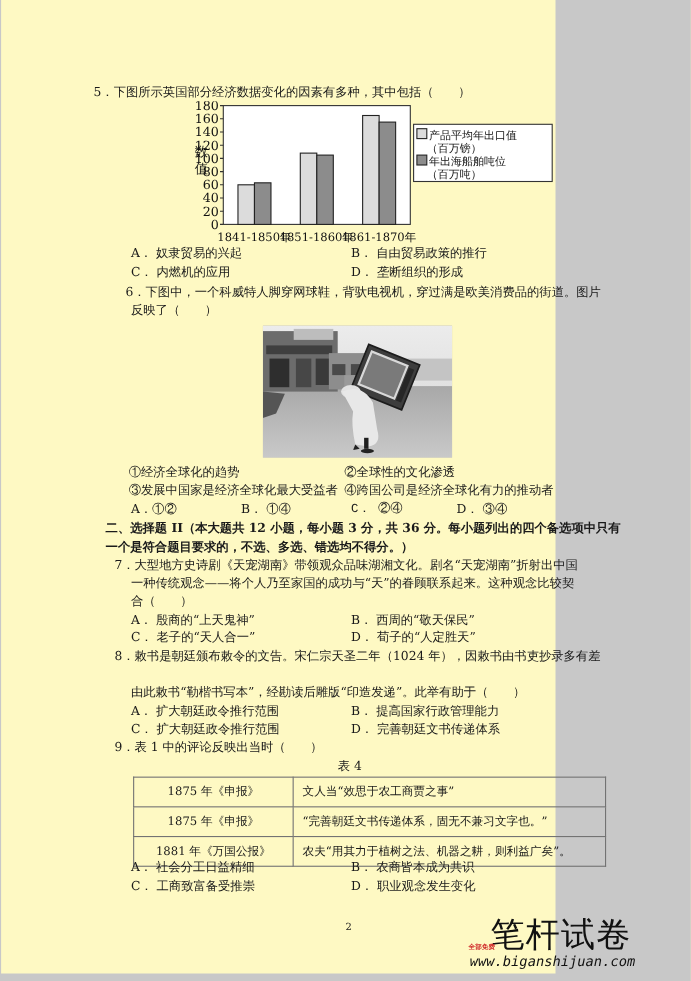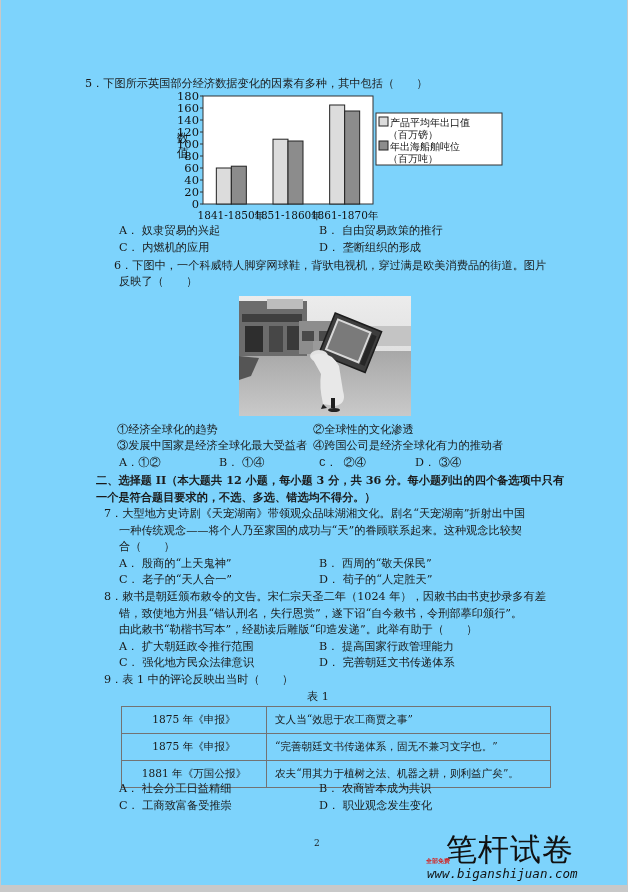--- a/index.html
+++ b/index.html
@@ -1,18 +1,18 @@
 <!DOCTYPE html>
 <html><head>
 <meta charset="utf-8">
 <style>
   html, body { margin:0; padding:0; }
   body { width:628px; height:892px; background:#c8c8c8; position:relative; overflow:hidden;
          font-family:"DejaVu Serif","Liberation Serif",serif; color:#1a1a1a; }
-  .page { position:absolute; left:1px; top:0; width:626px; height:885px; background:#7dd3fc; }
+  .page { position:absolute; left:1px; top:0; width:504px; height:885px; background:#fef9c3; }
   .abs { position:absolute; white-space:nowrap; }
   .t { font-size:11.2px; line-height:14px; }
   .b { font-weight:bold; }
   .chart { position:absolute; left:172px; top:92px; width:330px; height:135px; }
   .tbl { position:absolute; left:120px; top:706px; width:430px; border-collapse:collapse; font-size:10.6px; }
   .tbl td { border:1px solid #737373; height:26px; padding:0 8px; }
   .tbl td.c1 { width:128px; text-align:center; }
   .photo { position:absolute; left:238px; top:296px; width:172px; height:120px; overflow:hidden; background:#bdbdbd; }
   .logo-cn { font-family:"DejaVu Sans","Liberation Sans",sans-serif; font-size:31px; color:#111; letter-spacing:1px; }
   .logo-url { font-family:"DejaVu Sans Mono","Liberation Mono",monospace; font-size:12.5px; color:#111;font-style:italic; }
@@ -137,29 +137,28 @@
 
   <div class="abs t" style="left:103px;top:507px;">7．大型地方史诗剧《天宠湖南》带领观众品味湖湘文化。剧名“天宠湖南”折射出中国</div>
   <div class="abs t" style="left:118px;top:524px;">一种传统观念——将个人乃至家国的成功与“天”的眷顾联系起来。这种观念比较契</div>
   <div class="abs t" style="left:118px;top:540px;">合（　　）</div>
   <div class="abs t" style="left:118px;top:557px;">A．  殷商的“上天鬼神”</div>
   <div class="abs t" style="left:318px;top:557px;">B．  西周的“敬天保民”</div>
   <div class="abs t" style="left:118px;top:573px;">C．  老子的“天人合一”</div>
   <div class="abs t" style="left:318px;top:573px;">D．  荀子的“人定胜天”</div>
 
   <div class="abs t" style="left:103px;top:590px;">8．敕书是朝廷颁布敕令的文告。宋仁宗天圣二年（1024 年），因敕书由书吏抄录多有差</div>
-  <div class="abs t" style="left:118px;top:607px;">错，致使地方州县“错认刑名，失行恩赏”，遂下诏“自今敕书，令刑部摹印颁行”。</div>
   <div class="abs t" style="left:118px;top:623px;">由此敕书“勒楷书写本”，经勘读后雕版“印造发递”。此举有助于（　　）</div>
   <div class="abs t" style="left:118px;top:640px;">A．  扩大朝廷政令推行范围</div>
   <div class="abs t" style="left:318px;top:640px;">B．  提高国家行政管理能力</div>
-  <div class="abs t" style="left:118px;top:656px;">C．  强化地方民众法律意识</div>
+  <div class="abs t" style="left:118px;top:656px;">C．  扩大朝廷政令推行范围</div>
   <div class="abs t" style="left:318px;top:656px;">D．  完善朝廷文书传递体系</div>
 
   <div class="abs t" style="left:103px;top:673px;">9．表 1 中的评论反映出当时（　　）</div>
-  <div class="abs t" style="left:306px;top:690px;">表 1</div>
+  <div class="abs t" style="left:306px;top:690px;">表 4</div>
 
   <table class="tbl">
     <tbody>
         <tr>
       <td class="c1">1875 年《申报》</td>
       <td>文人当“效思于农工商贾之事”</td>
     </tr>
     <tr>
       <td class="c1">1875 年《申报》</td>
       <td>“完善朝廷文书传递体系，固无不兼习文字也。”</td>

